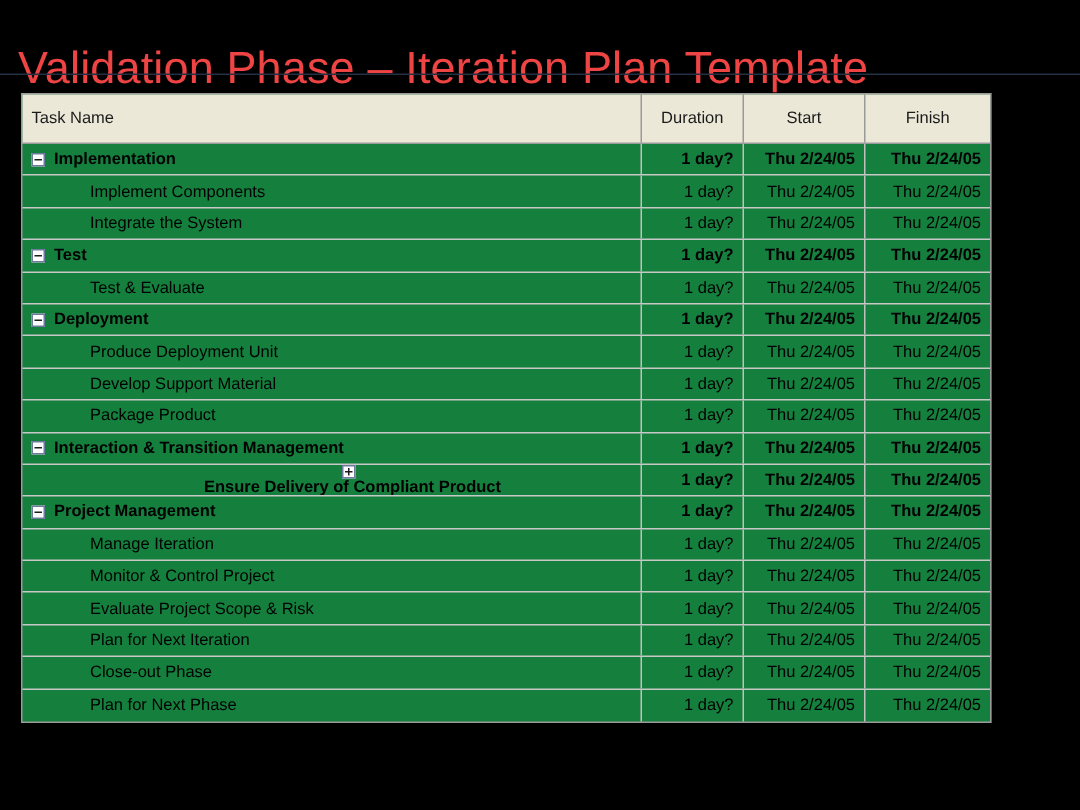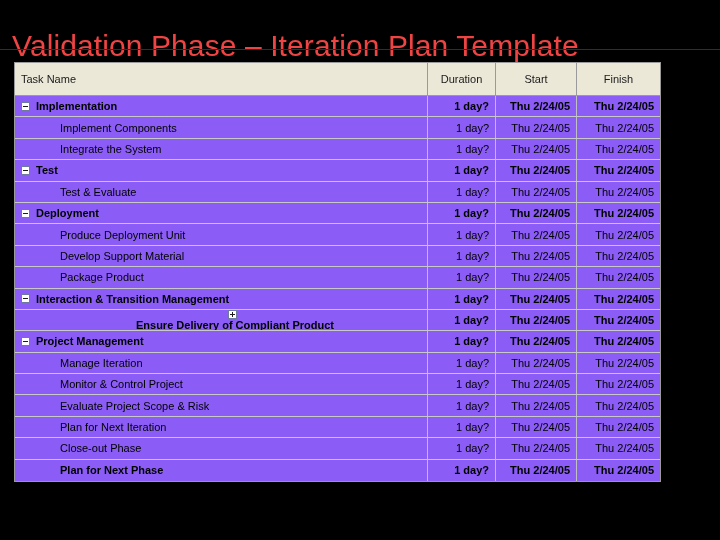--- a/index.html
+++ b/index.html
@@ -47,34 +47,34 @@
     height: 2px;
     background: linear-gradient(to right, #2d4763 0%, #375madd 1%, #33526f 70%, #16222e 100%);
   }
 
   
   #task-table {
     position: absolute;
     left: 14px;
     top: 62px;
     width: 647px;
-    background: #8b5cf6;
+    background: #15803d;
     border: 1px solid #9a9a9a;
     box-sizing: border-box;
     font-size: 11px;
     color: #000000;
   }
 
   .trow {
     display: flex;
     box-sizing: border-box;
     height: 21.4px;
     border-bottom: 1px solid #c8c8c8;
   }
-  .trow:last-child { border-bottom: none; font-weight: bold; }
+  .trow:last-child { border-bottom: none; }
 
   .thead-row {
     height: 33px;
     background: #EBE8D8;
     border-bottom: 1px solid #9a9a9a;
   }
 
   .cell {
     box-sizing: border-box;
     display: flex;

